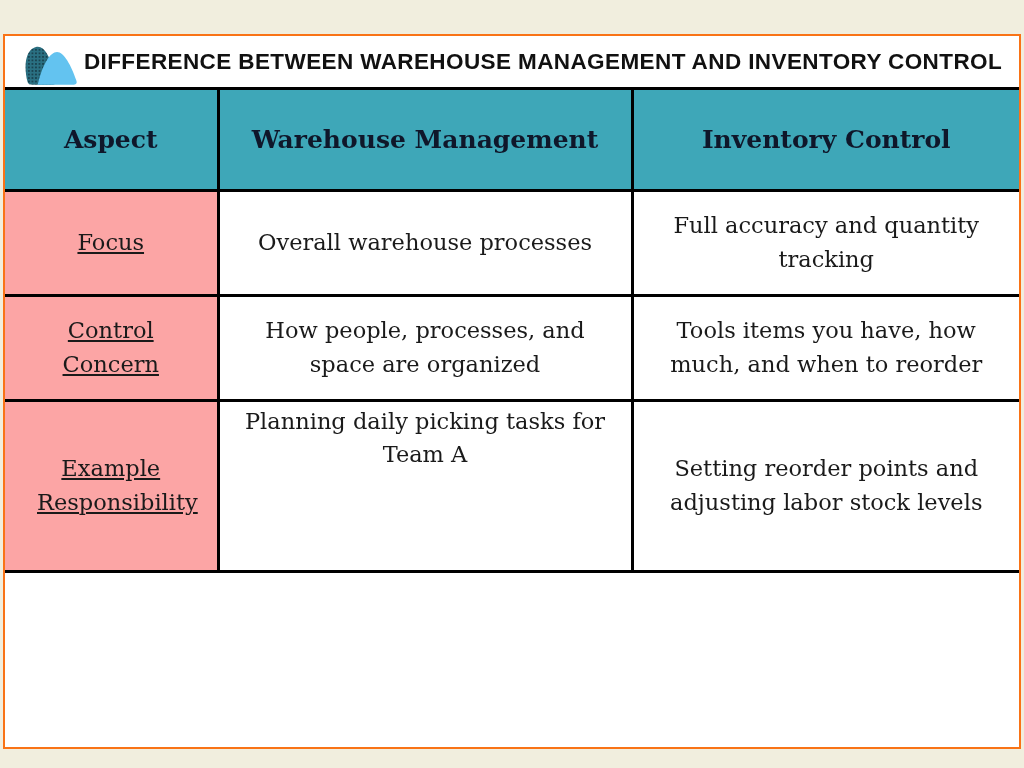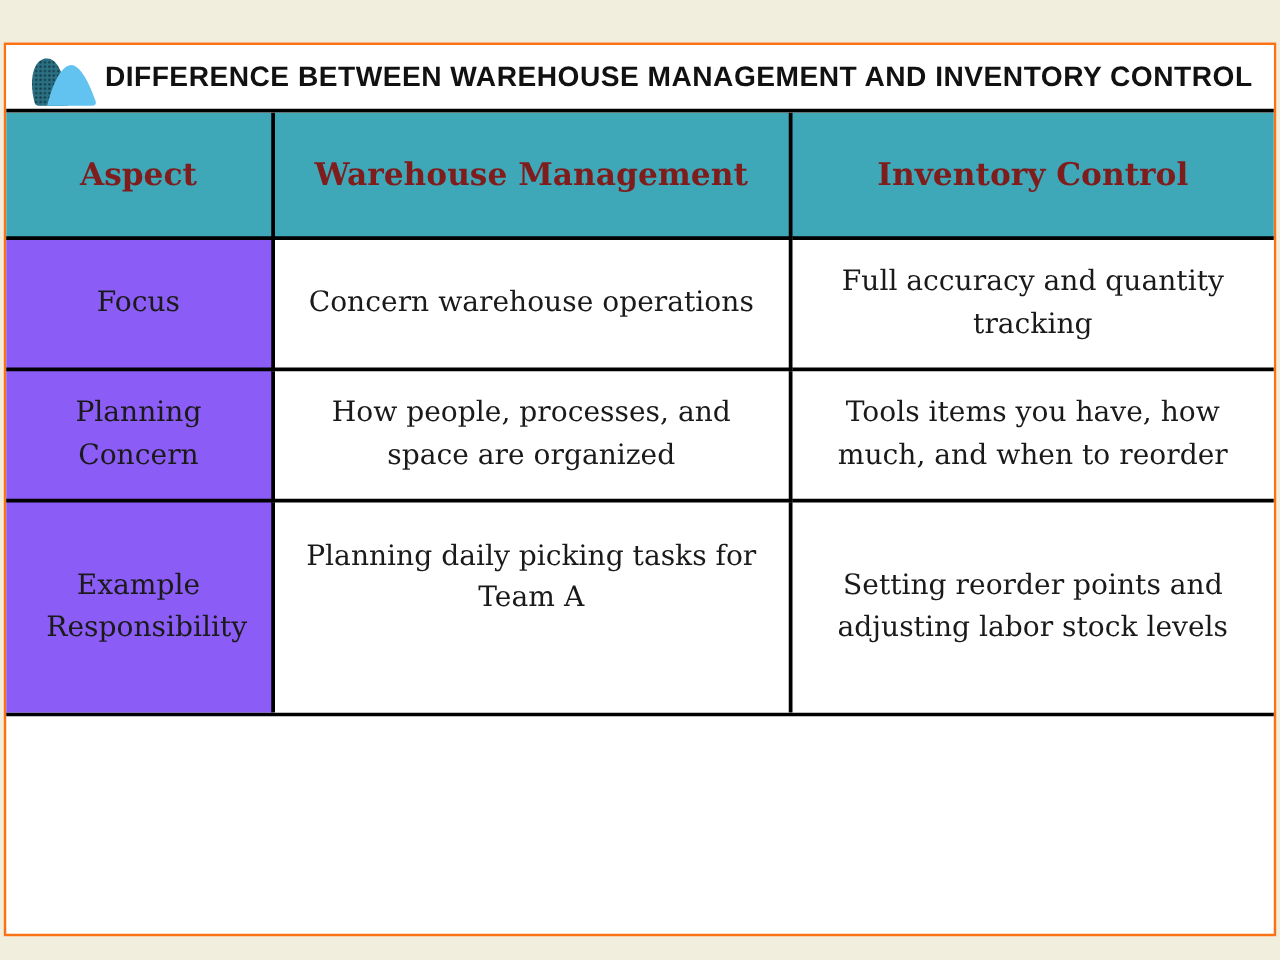--- a/index.html
+++ b/index.html
@@ -57,37 +57,38 @@
     vertical-align: middle;
   }
   thead tr { height: 100px; }
   tr.r-sm { height: 105px; }
   tr.r-lg { height: 170px; }
   th {
     background: #3EA7B8;
     font-family: "DejaVu Serif", serif;
     font-weight: 700;
     font-size: 25px;
-    color: #7f1d1d;
+    color: #0f172a;
     padding: 0 8px;
   }
   td {
     background: #FFFFFF;
     font-size: 22.5px;
     line-height: 1.48;
     padding: 4px 14px;
     color: #1A1A1A;
   }
   td.aspect {
-    background: #8b5cf6;
+    background: #fca5a5;
     padding: 13px 32px;
+    text-decoration: underline;
   }
   td.cell-raised {
     vertical-align: top;
-    padding-top: 27px;
+    padding-top: 3px;
   }
 </style>
 </head>
 <body>
 
 <div class="card">
 
   <div class="title-band">
     <svg class="logo" viewBox="0 0 76 56" aria-hidden="true">
       <defs>
@@ -112,25 +113,25 @@
       <thead>
         <tr>
           <th>Aspect</th>
           <th>Warehouse Management</th>
           <th>Inventory Control</th>
         </tr>
       </thead>
       <tbody>
         <tr class="r-sm">
           <td class="aspect">Focus</td>
-          <td>Concern warehouse operations</td>
+          <td>Overall warehouse processes</td>
           <td>Full accuracy and quantity tracking</td>
         </tr>
         <tr class="r-sm">
-          <td class="aspect">Planning Concern</td>
+          <td class="aspect">Control Concern</td>
           <td>How people, processes, and space are organized</td>
           <td>Tools items you have, how much, and when to reorder</td>
         </tr>
         <tr class="r-lg">
           <td class="aspect">Example Responsibility</td>
           <td class="cell-raised">Planning daily picking tasks for Team A</td>
           <td>Setting reorder points and adjusting labor stock levels</td>
         </tr>
       </tbody>
     </table>

